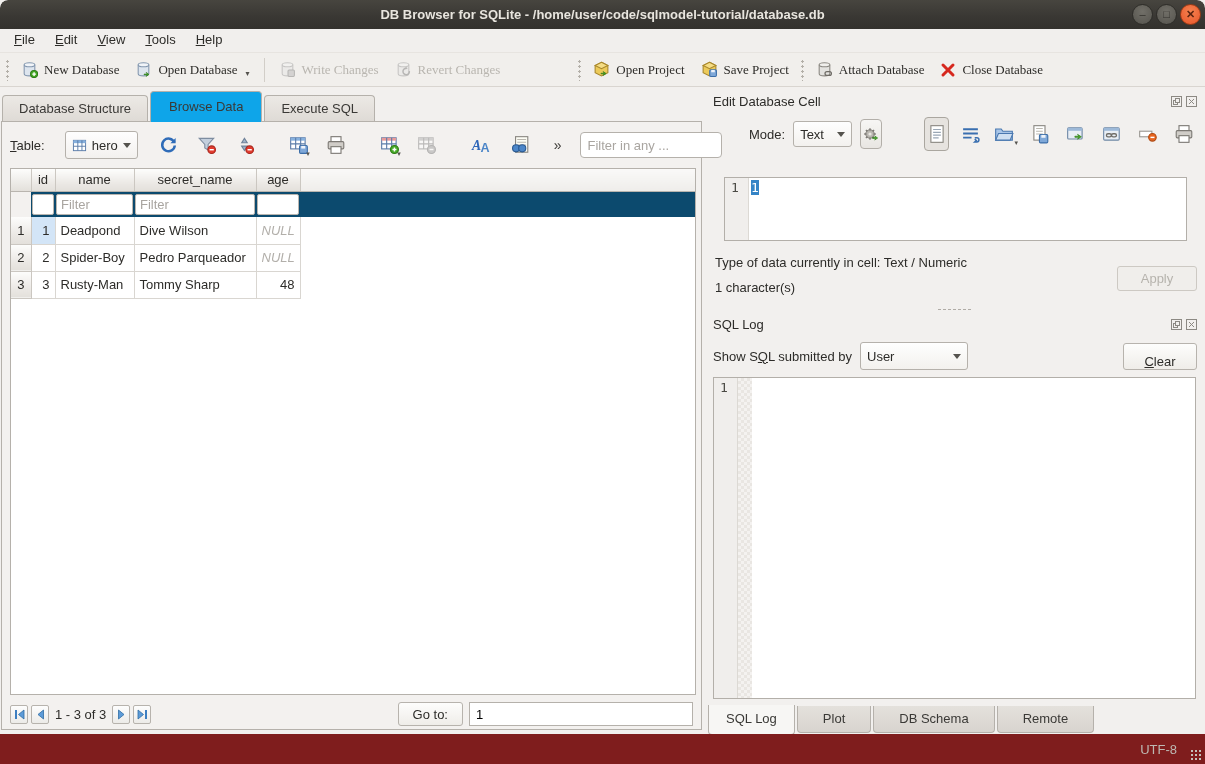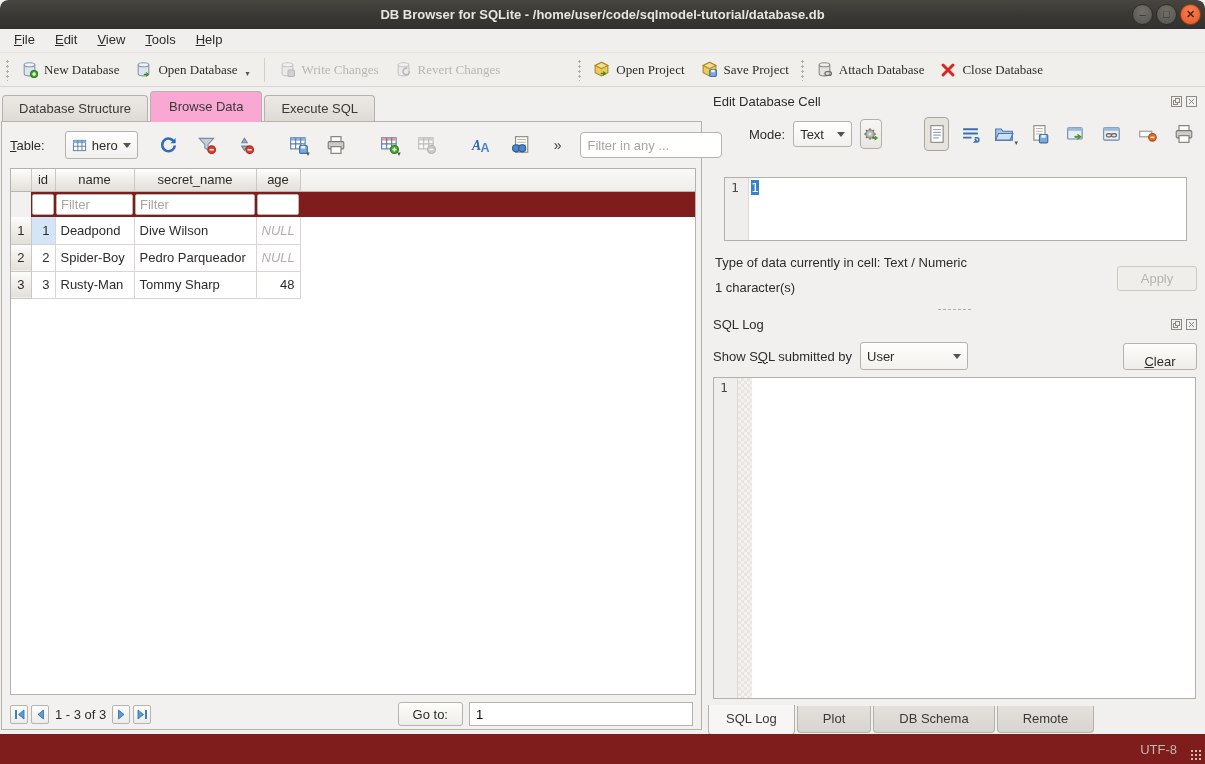--- a/index.html
+++ b/index.html
@@ -40,21 +40,21 @@
   .tbtn.disabled .cap { color:#b9b6b0; }
   .tbtn.disabled svg { filter:grayscale(1); opacity:.45; }
   .menu-caret { font-size:8px; color:#55534e; margin-left:2px; align-self:flex-end; }
   .tspacer { width:66px; }
   
   .main { position:relative; height:647px; }
   .left { position:absolute; left:0; top:0; width:703px; height:647px; }
   
   .tabrow { position:absolute; left:2px; top:5px; display:flex; align-items:flex-end; height:30px; }
   .tab { padding:5px 16px 6px; background:linear-gradient(#ece9e5,#dedad5); border:1px solid #b5b1ab; border-bottom:none; border-radius:4px 4px 0 0; margin-right:2px; color:#3a3936; }
-  .tab.active { background:#f9a8d4; padding:7px 18px 8px; position:relative; z-index:3; }
+  .tab.active { background:#0ea5e9; padding:7px 18px 8px; position:relative; z-index:3; }
   .tabframe { position:absolute; left:1px; right:1px; top:34px; bottom:4px; border:1px solid #b5b1ab; background:#f3f1ef; z-index:2; }
   
   .gridbar { position:absolute; left:8px; top:7px; right:8px; height:32px; display:flex; align-items:center;gap:12px; }
   .lbl u { text-decoration:underline; }
   .combo { display:flex; align-items:center; background:linear-gradient(#fefefe,#f3f1ee); border:1px solid #b5b1ab; border-radius:3px; height:28px; padding:0 6px; }
   .combo .arrow { width:0; height:0; border-left:4px solid transparent; border-right:4px solid transparent; border-top:5px solid #55534e; margin-left:auto; }
   .tablecombo { width:155px; margin-left:8px; gap:5px; }
   .ibtn { display:flex; align-items:center; justify-content:center; width:26px; height:26px; position:relative; }
   .ibtn .dd { position:absolute; right:-1px; bottom:0px; font-size:7px; color:#55534e; }
   .gsep { width:1px; height:22px; background:#d4d0ca; margin:0 5px; }
@@ -62,21 +62,21 @@
   input.anyfilter { width:142px; height:26px; border:1px solid #b5b1ab; border-radius:4px; padding:0 7px; font-size:13px; color:#2d2c29; background:#fff; }
   input::placeholder { color:#a9a5a0; }
   
   .gridbox { position:absolute; left:8px; top:46px; width:686px; height:527px; background:#fff; border:1px solid #b5b1ab; overflow:hidden; }
   table.grid { border-collapse:collapse; table-layout:fixed; width:100%; }
   table.grid col.c-rh{width:20px} table.grid col.c-id{width:24px} table.grid col.c-name{width:79px} table.grid col.c-sn{width:122px} table.grid col.c-age{width:44px}
   .grid th.h { height:22px; font-weight:normal; background:linear-gradient(#fdfdfc,#eae7e3 70%, #e3e0db); border-right:1px solid #cbc7c1; border-bottom:1px solid #b9b5af; text-align:center; overflow:hidden; }
   .grid th.corner { background:linear-gradient(#fdfdfc,#e3e0db); border-right:1px solid #cbc7c1; border-bottom:1px solid #b9b5af; }
   .grid th.fill { background:linear-gradient(#faf9f8,#efedea); border-bottom:1px solid #b9b5af; }
   .grid td.fill { background:#fff; }
-  .grid tr.frow td { height:26px; padding:2px 1px; background:#7f1d1d; }
+  .grid tr.frow td { height:26px; padding:2px 1px; background:#0c4a6e; }
   .grid tr.frow td.fcorner { background:#f3f1ef; }
   .grid tr.frow input { width:100%; height:21px; border:1px solid #b9b5af; border-radius:2px; padding:0 4px; font-size:13px; background:#fff; }
   .grid th.rn { height:27px; font-weight:normal; background:linear-gradient(#fdfdfc,#eae7e3 70%, #e3e0db); border-right:1px solid #cbc7c1; border-bottom:1px solid #cbc7c1; text-align:center; }
   .grid td.cell { height:27px; border-right:1px solid #d9d6d1; border-bottom:1px solid #d9d6d1; padding:0 5px; overflow:hidden; white-space:nowrap; background:#fff; }
   .grid td.num { text-align:right; }
   .grid td.sel { background:#d3e5f7; }
   .grid td.null-val { color:#b2afaa; font-style:italic; }
   
   .pager { position:absolute; left:8px; right:8px; top:579px; height:26px; display:flex; align-items:center; }
   .pbtn { width:18px; height:19px; border:1px solid #b7b3ad; border-radius:2px; background:linear-gradient(#fdfdfd,#ecebe8); display:flex; align-items:center; justify-content:center; margin-right:3px; }

